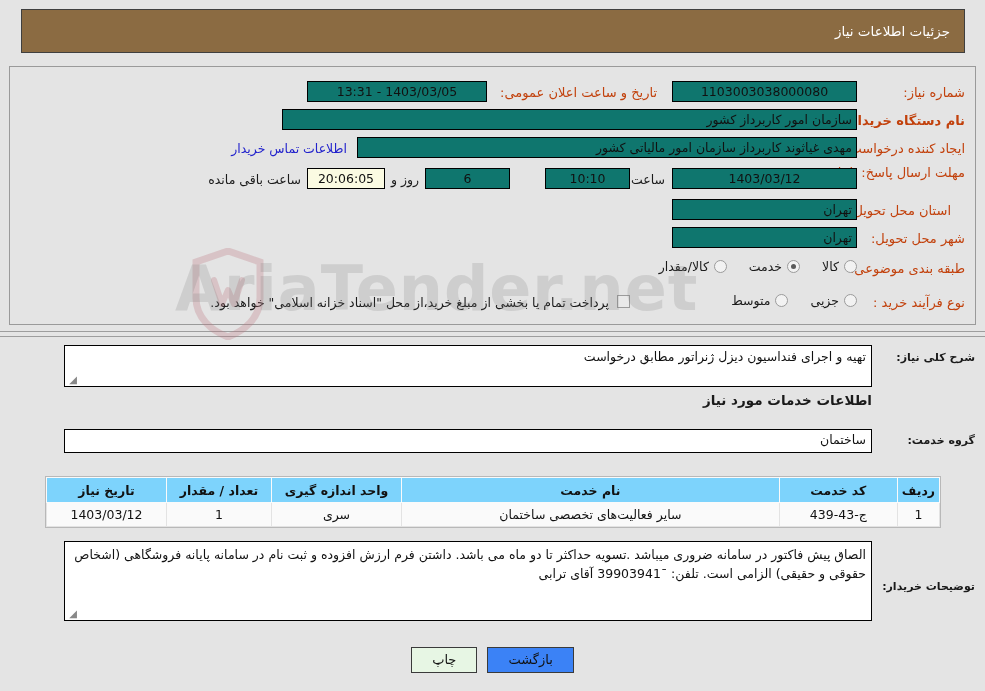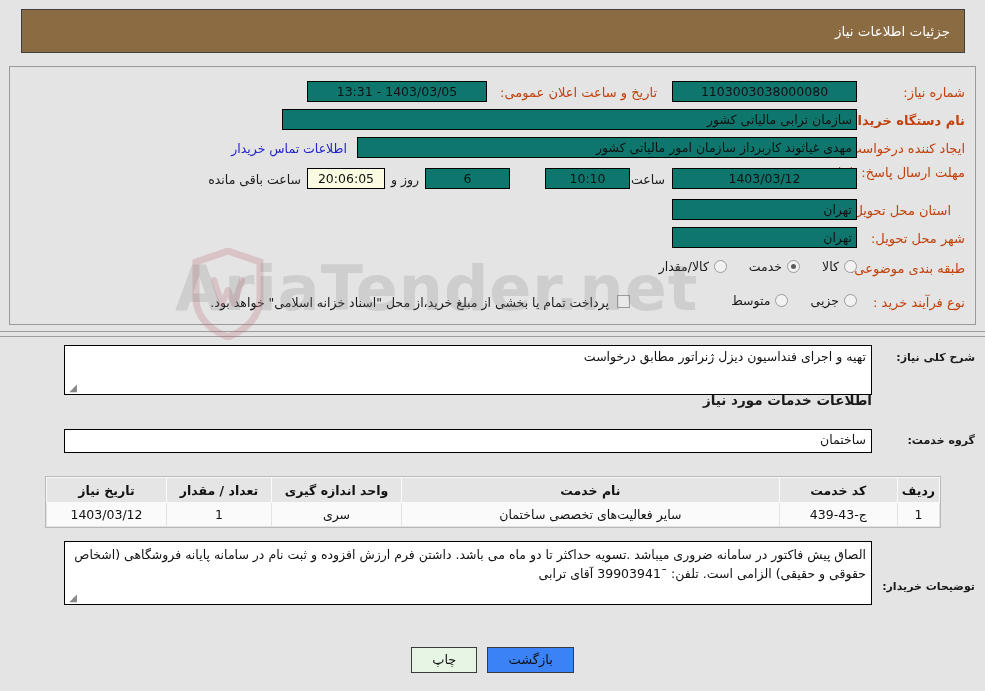--- a/index.html
+++ b/index.html
@@ -205,21 +205,21 @@
     z-index: 4;
     border: 1px solid #b8b8b8;
     background: #fafafa;
   }
   table.grid {
     border-collapse: collapse;
     width: 100%;
     font-size: 12.5px;
   }
   table.grid th {
-    background: #e5e5e5;
+    background: #7dd3fc;
     color: #111;
     font-weight: bold;
     border: 1px solid #fafafa;
     height: 25px;
     padding: 0 4px;
     text-align: center;
     white-space: nowrap;
     margin-top: 7px;
   }
   table.grid td {
@@ -274,21 +274,21 @@
   <div class="panel">
     <div class="panel-inner">
 
       <div class="lbl" style="right:10px; top:18px;">شماره نیاز:</div>
       <div class="fld center" style="right:118px; top:14px; width:185px;">1103003038000080</div>
 
       <div class="lbl" style="right:318px; top:18px;">تاریخ و ساعت اعلان عمومی:</div>
       <div class="fld center" style="right:488px; top:14px; width:180px;">1403/03/05 - 13:31</div>
 
       <div class="lbl" style="right:10px; top:46px;font-weight:bold;">نام دستگاه خریدار:</div>
-      <div class="fld" style="right:118px; top:42px; width:575px;">سازمان ترابی مالیاتی کشور</div>
+      <div class="fld" style="right:118px; top:42px; width:575px;">سازمان امور کاربرداز کشور</div>
 
       <div class="lbl" style="right:10px; top:74px;">ایجاد کننده درخواست:</div>
       <div class="fld" style="right:118px; top:70px; width:500px;">مهدی غیاثوند کاربرداز سازمان امور مالیاتی کشور</div>
       <div class="link" style="right:628px; top:74px;">اطلاعات تماس خریدار</div>
 
       <div class="lbl two-line" style="right:10px; top:98px; width:105px;">مهلت ارسال پاسخ: تا تاریخ:</div>
       <div class="fld center" style="right:118px; top:101px; width:185px;">1403/03/12</div>
       <div class="inline-txt" style="right:310px; top:105px;">ساعت</div>
       <div class="fld center" style="right:345px; top:101px; width:85px;">10:10</div>
       <div class="fld center" style="right:465px; top:101px; width:85px;">6</div>
@@ -332,21 +332,21 @@
       <div class="chk" style="right:345px; top:228px;"></div>
       <div class="inline-txt" style="right:366px; top:228px;">پرداخت تمام یا بخشی از مبلغ خرید،از محل "اسناد خزانه اسلامی" خواهد بود.</div>
 
     </div>
   </div>
 
   <div class="hr" style="top:331px;"></div>
   <div class="hr" style="top:336px;"></div>
 
   <div class="sec-lbl" style="right:10px; top:351px;">شرح کلی نیاز:</div>
-  <div class="textbox" style="right:113px; top:345px; width:808px; height:50px;">
+  <div class="textbox" style="right:113px; top:345px; width:808px; height:42px;">
     <span>تهیه و اجرای فنداسیون دیزل ژنراتور مطابق درخواست</span>
     <span class="resizer">◢</span>
   </div>
 
   <div class="heading2" style="right:113px; top:392px;">اطلاعات خدمات مورد نیاز</div>
 
   <div class="sec-lbl" style="right:10px; top:434px;">گروه خدمت:</div>
   <div class="textbox" style="right:113px; top:429px; width:808px; height:24px; padding-top:2px;">ساختمان</div>
 
   <div class="tbl-wrap">
@@ -368,21 +368,21 @@
             <td>سایر فعالیت‌های تخصصی ساختمان</td>
             <td>سری</td>
             <td>1</td>
             <td>1403/03/12</td>
           </tr>
         </tbody>
     </table>
   </div>
 
   <div class="sec-lbl" style="right:10px; top:580px;">توضیحات خریدار:</div>
-  <div class="textbox" style="right:113px; top:541px; width:808px; height:64px; line-height:19px;">
+  <div class="textbox" style="right:113px; top:541px; width:808px; height:80px; line-height:19px;">
     <span>الصاق پیش فاکتور در سامانه ضروری میباشد .تسویه حداکثر تا دو ماه می باشد.  داشتن فرم ارزش افزوده و ثبت نام در سامانه پایانه فروشگاهی (اشخاص حقوقی و حقیقی) الزامی است. تلفن: ¯39903941 آقای ترابی</span>
     <span class="resizer">◢</span>
   </div>
 
   <div class="btn-row">
     <button class="btn back">بازگشت</button>
     <button class="btn print">چاپ</button>
   </div>
 
 </div>

